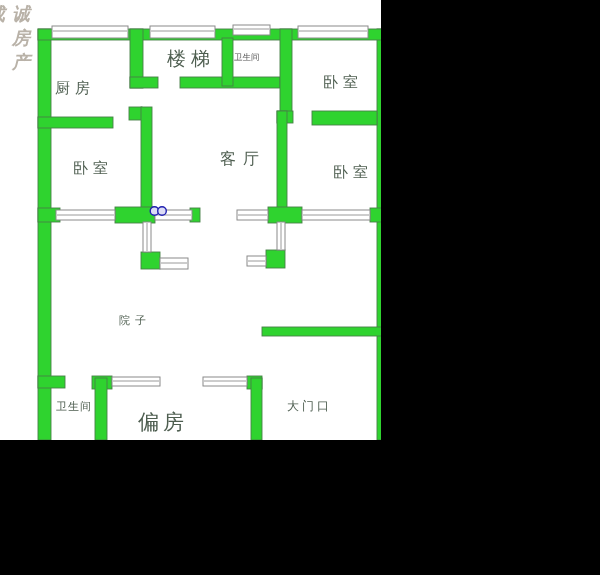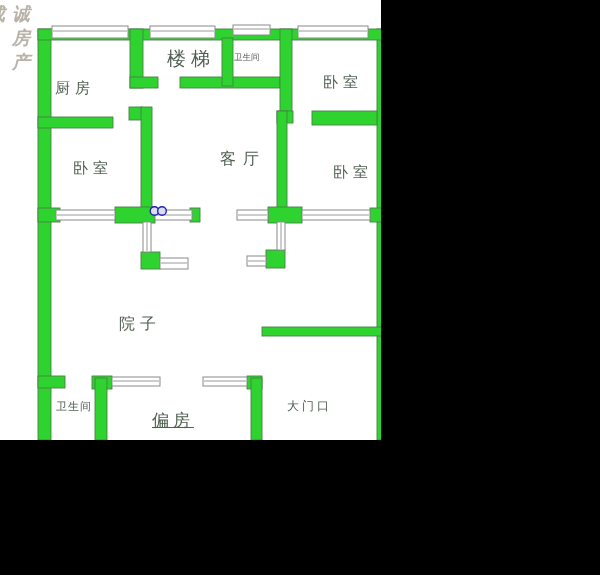--- a/index.html
+++ b/index.html
@@ -12,23 +12,23 @@
   svg{position:absolute;left:0;top:0;}
   .lbl{position:absolute;color:#4e5e50;font-size:15px;letter-spacing:5px;
        white-space:nowrap;line-height:1.1;}
   .lbl-stairs{left:167px;top:48px;font-size:19px;}
   .lbl-kitchen{left:55px;top:80px;}
   .lbl-bath-small{left:234px;top:53px;font-size:8.5px;letter-spacing:0;color:#555;}
   .lbl-br-tr{left:323px;top:74px;}
   .lbl-br-ml{left:73px;top:160px;}
   .lbl-living{left:196px;top:150px;font-size:16px;letter-spacing:7px;margin-left:24px;}
   .lbl-br-mr{left:333px;top:164px;}
-  .lbl-yard{left:119px;top:315px;font-size:16px;}
+  .lbl-yard{left:119px;top:315px;font-size:11px;}
   .lbl-bath-bottom{left:56px;top:401px;font-size:11px;letter-spacing:1px;}
-  .lbl-sideroom{left:152px;top:411px;font-size:17px;letter-spacing:4px;text-decoration:underline;}
+  .lbl-sideroom{left:138px;top:411px;font-size:21px;letter-spacing:4px;}
   .lbl-entrance{left:287px;top:400px;font-size:12px;letter-spacing:3px;}
   .watermark{position:absolute;left:0;top:2px;height:24px;color:#b9b2a8;
        font-family:"DejaVu Serif","Liberation Serif",serif;font-style:italic;
        font-size:18px;font-weight:bold;}
   .wm-partial{position:absolute;left:-13px;top:0;}
   .wm-main{position:absolute;left:12px;top:0;letter-spacing:11px;}
 </style>
 </head>
 <body>
 

